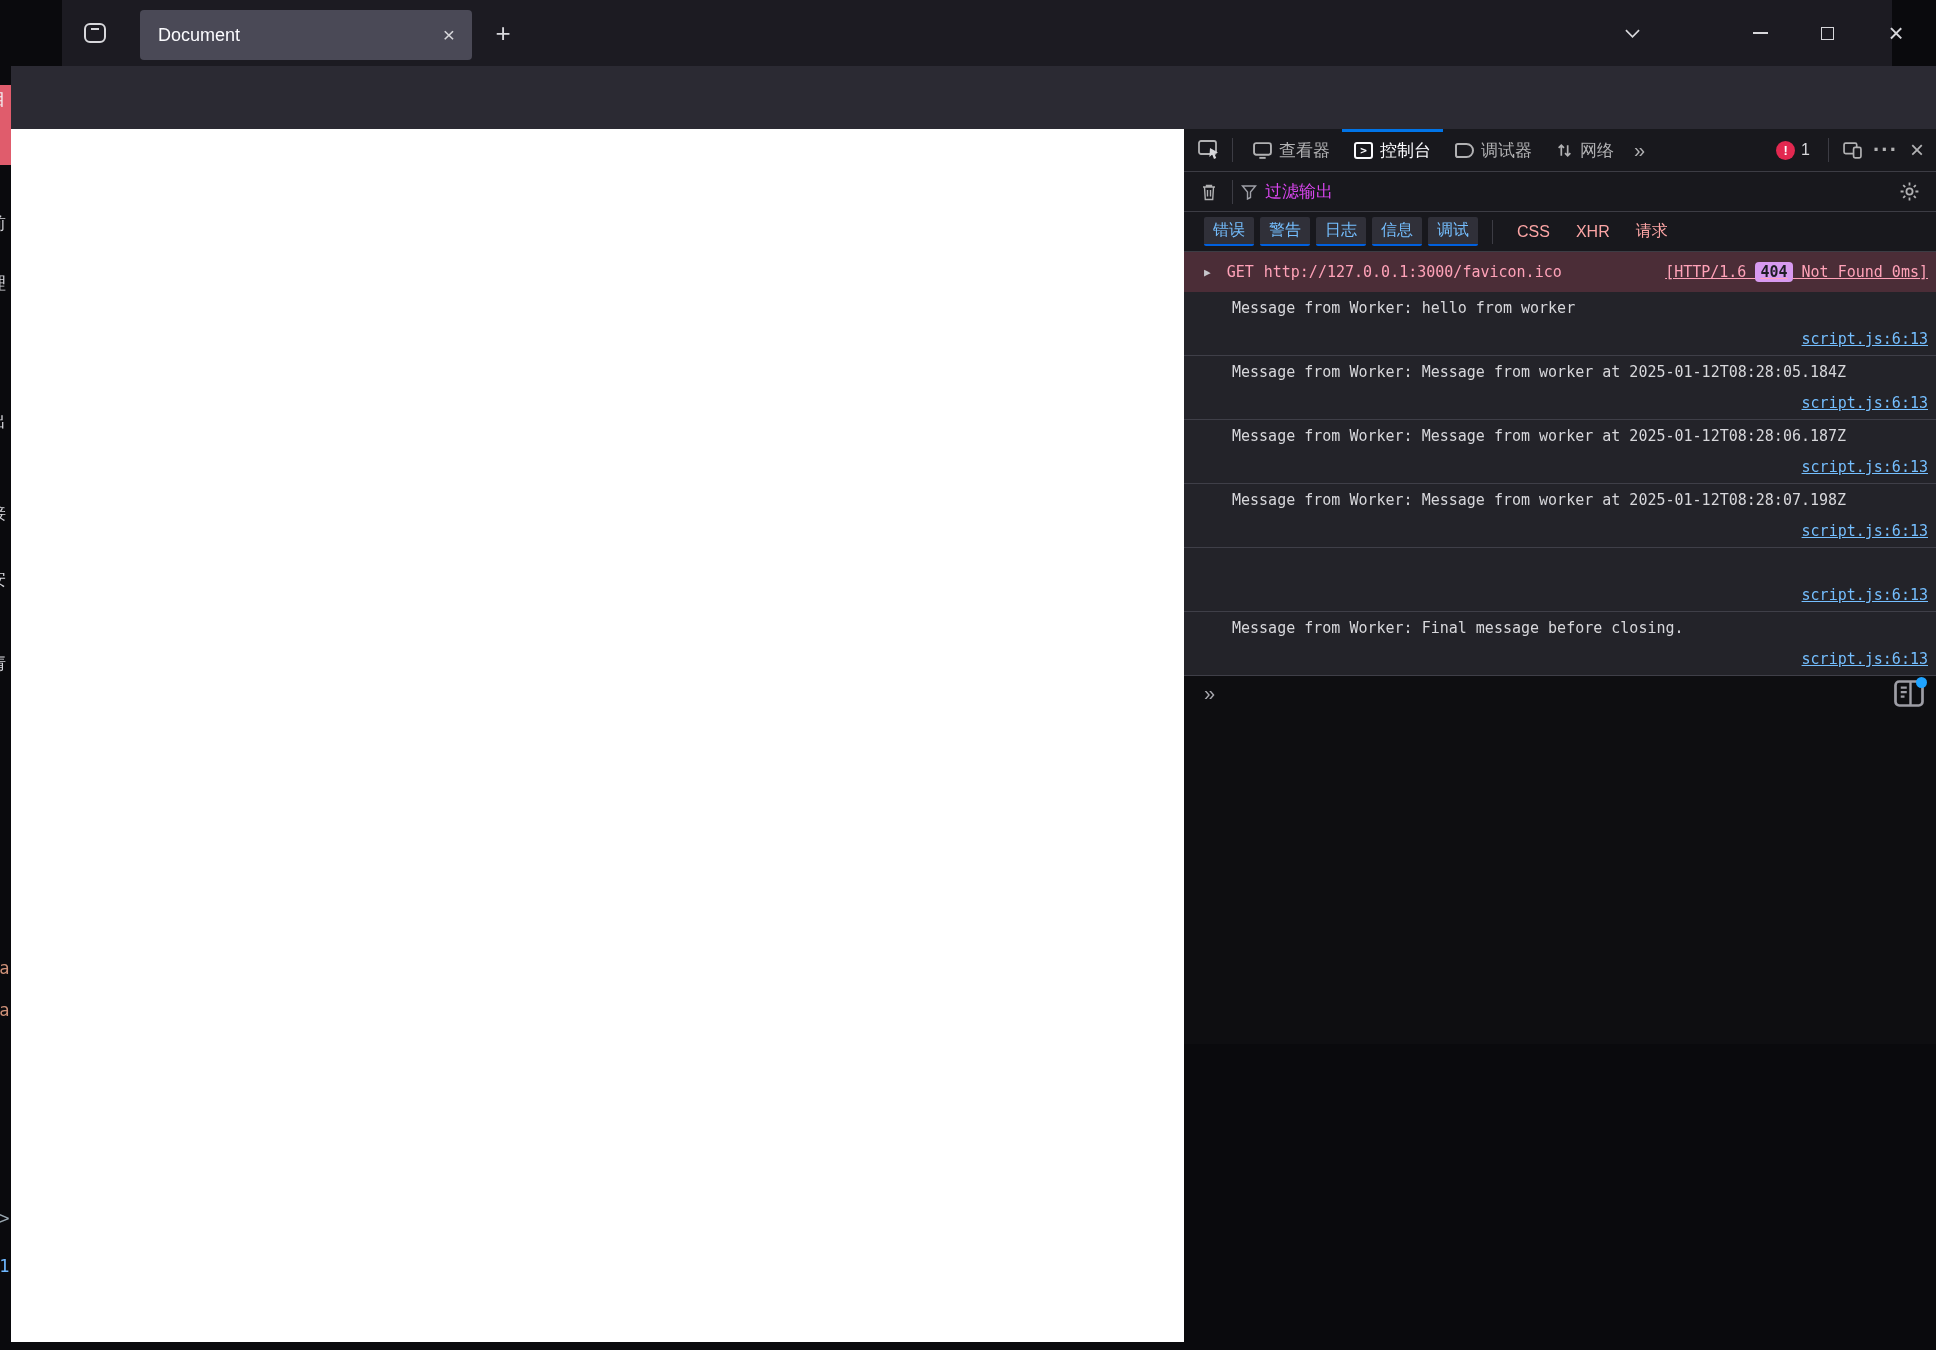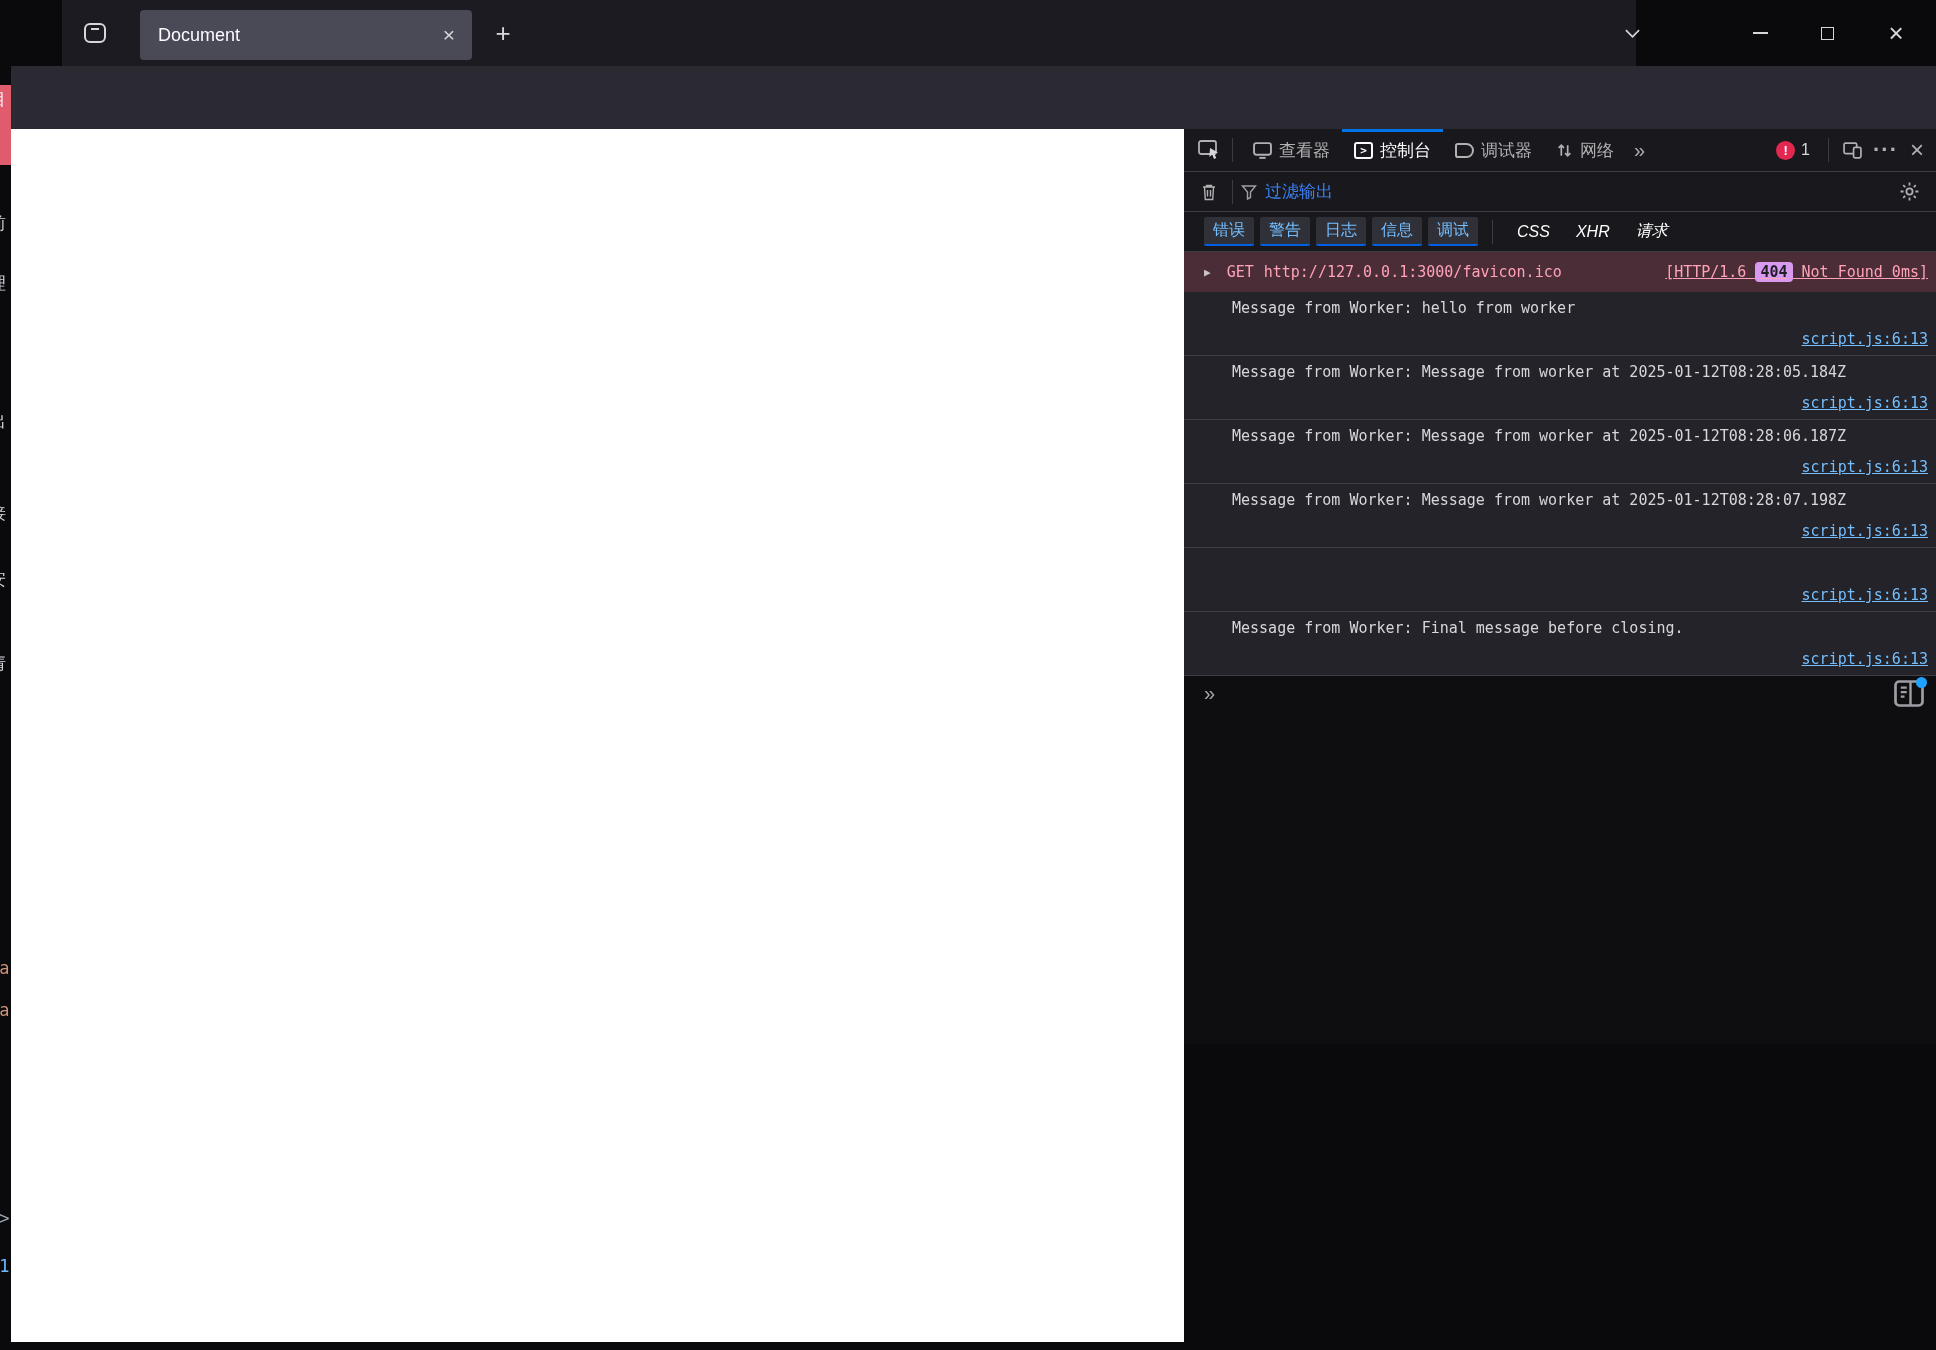--- a/index.html
+++ b/index.html
@@ -2,21 +2,21 @@
 <html><head>
 <meta charset="utf-8">
 <style>
   * { margin:0; padding:0; box-sizing:border-box; }
   html,body { width:1936px; height:1350px; overflow:hidden; background:#0a0a0d;
               font-family:"Liberation Sans", sans-serif; }
   .abs { position:absolute; }
   #root { position:relative; width:1936px; height:1350px; background:#0a0a0d; }
 
   
-  #tabbar { left:0; top:0; width:1636px; height:66px; background:#1c1b22; }
+  #tabbar { left:0; top:0; width:1892px; height:66px; background:#1c1b22; }
   #tabbar-corner { left:0; top:0; width:62px; height:66px; background:#0a0a0d; }
   .tbtn { display:flex; align-items:center; justify-content:center; color:#d7d7db; }
   #ffview { left:78px; top:18px; width:34px; height:30px; }
   #tab { left:140px; top:10px; width:332px; height:50px; background:#4a4956; border-radius:4px;
          display:flex; align-items:center; }
   #tab-title { color:#fbfbfe; font-size:18px; margin-left:18px; flex:1;
                white-space:nowrap; overflow:hidden; }
   #tab-close { width:30px; height:30px; margin-right:8px; font-size:21px; color:#d7d7db;
                display:flex; align-items:center; justify-content:center; border-radius:4px; }
   #newtab { left:486px; top:18px; width:34px; height:30px; font-size:26px; font-weight:300; }
@@ -80,28 +80,28 @@
                font-size:13px; font-weight:bold; display:flex; align-items:center;
                justify-content:center; flex:none; }
   #err-count { font-size:16px; margin:0 10px 0 6px; color:#d7d7db; }
   #dt-close, #dt-meatballs { font-size:22px; color:#b1b1b3; }
   #dt-meatballs { letter-spacing:1px; font-weight:bold; margin:0 6px; }
   #dt-close { margin:0 12px 0 6px; font-size:24px; }
 
   #dt-filterrow { height:40px; background:#18181d; border-bottom:1px solid #3c3c44;
                   display:flex; align-items:center; padding-left:10px; flex:none; }
   #filter-input { display:flex; align-items:center; gap:8px; flex:1; }
-  #filter-placeholder { color:#3b82f6; font-size:17px; }
+  #filter-placeholder { color:#d946ef; font-size:17px; }
   #dt-gear { margin-right:12px; }
 
   #dt-filterbtns { height:40px; background:#18181d; border-bottom:1px solid #3c3c44;
                    display:flex; align-items:center; padding-left:20px; gap:6px; flex:none; }
   .fbtn { background:#303039; color:#75bfff; border-bottom:2px solid #0060df;
           border-radius:2px; height:29px; line-height:26px; padding:0 9px; font-size:16px; flex:none; }
-  .ftype { color:#ffffff; font-size:16px; padding:0 10px; flex:none;font-style:italic; }
+  .ftype { color:#fca5a5; font-size:16px; padding:0 10px; flex:none; }
 
   #console-msgs { background:#232329; flex:none;
                   font-family:"DejaVu Sans Mono", monospace; font-size:15px; }
   #netrow { height:40px; background:#4b2d37; color:#ffa2b8; display:flex; align-items:center;
             padding:0 8px 0 20px; white-space:pre; }
   #net-disc { color:#c6c6cb; font-size:11px; margin-right:16px; }
   #net-method { margin-right:10px; }
   #net-url { }
   #net-status { margin-left:auto; text-decoration:underline; white-space:pre; }
   #badge-404 { background:#d89af0; color:#1f1e25; border-radius:4px; padding:1px 5px;

